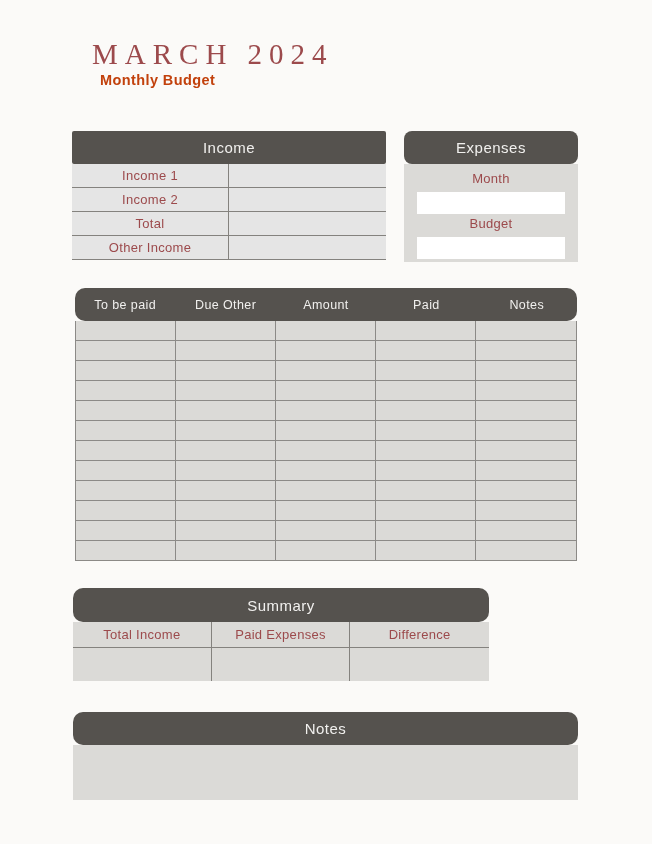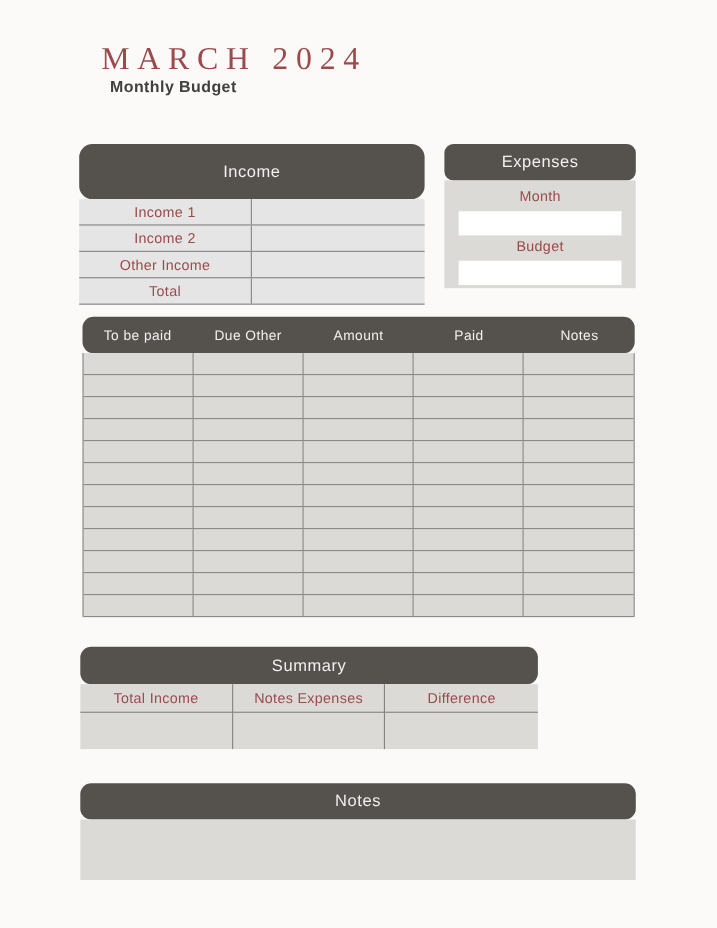--- a/index.html
+++ b/index.html
@@ -16,33 +16,33 @@
   
   .title {
     position: absolute; left: 92px; top: 38px;
     font-family: "Liberation Serif", serif;
     font-size: 29px; letter-spacing: 7px;
     color: #9C4A4C; font-weight: 400;
   }
   .subtitle {
     position: absolute; left: 100px; top: 72px;
     font-size: 14.5px; letter-spacing: 0.4px;
-    color: #404040; font-weight: 700;
+    color: #c2410c; font-weight: 700;
   }
 
   
   .panel-hdr {
     background: #55524E; color: #F1F0EE;
     display: flex; align-items: center; justify-content: center;
     letter-spacing: 0.5px;
   }
 
   
   .income { position: absolute; left: 72px; top: 131px; width: 314px; }
-  .income .panel-hdr { height: 50px; border-radius: 12px; font-size: 15px; }
+  .income .panel-hdr { height: 33px; border-radius: 2px; font-size: 15px; }
   .income-table { background: #e5e5e5; }
   .income-row { display: flex; height: 24px; border-bottom: 1px solid #84827E; }
   .income-label {
     width: 50%; border-right: 1px solid #84827E;
     display: flex; align-items: center; justify-content: center;
     color: #9C4A4C; font-size: 13px; letter-spacing: 0.3px;
   }
   .income-value { width: 50%; }
 
   
@@ -112,25 +112,25 @@
     <div class="income-table">
       <div class="income-row">
         <div class="income-label">Income 1</div>
         <div class="income-value"></div>
       </div>
       <div class="income-row">
         <div class="income-label">Income 2</div>
         <div class="income-value"></div>
       </div>
       <div class="income-row">
+        <div class="income-label">Total</div>
+        <div class="income-value"></div>
+      </div>
+      <div class="income-row">
         <div class="income-label">Other Income</div>
-        <div class="income-value"></div>
-      </div>
-      <div class="income-row">
-        <div class="income-label">Total</div>
         <div class="income-value"></div>
       </div>
     </div>
   </section>
 
   <section class="expenses">
     <div class="panel-hdr">Expenses</div>
     <div class="expenses-body">
       <div class="exp-label month">Month</div>
       <div class="exp-field month"></div>
@@ -233,21 +233,21 @@
           <div class="bt-cell"></div>
         </div>
       </div>
   </section>
 
   <section class="summary">
     <div class="panel-hdr">Summary</div>
     <div class="summary-body">
       <div class="sum-row labels">
         <div class="sum-cell">Total Income</div>
-        <div class="sum-cell">Notes Expenses</div>
+        <div class="sum-cell">Paid Expenses</div>
         <div class="sum-cell">Difference</div>
       </div>
       <div class="sum-row values">
         <div class="sum-cell"></div>
         <div class="sum-cell"></div>
         <div class="sum-cell"></div>
       </div>
     </div>
   </section>
 

